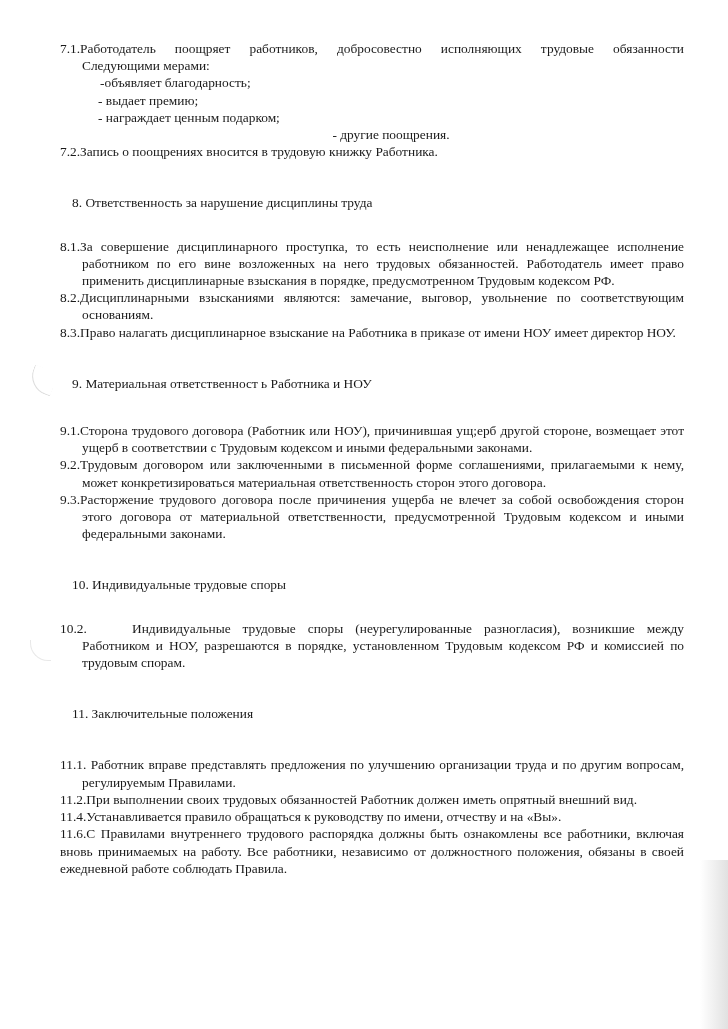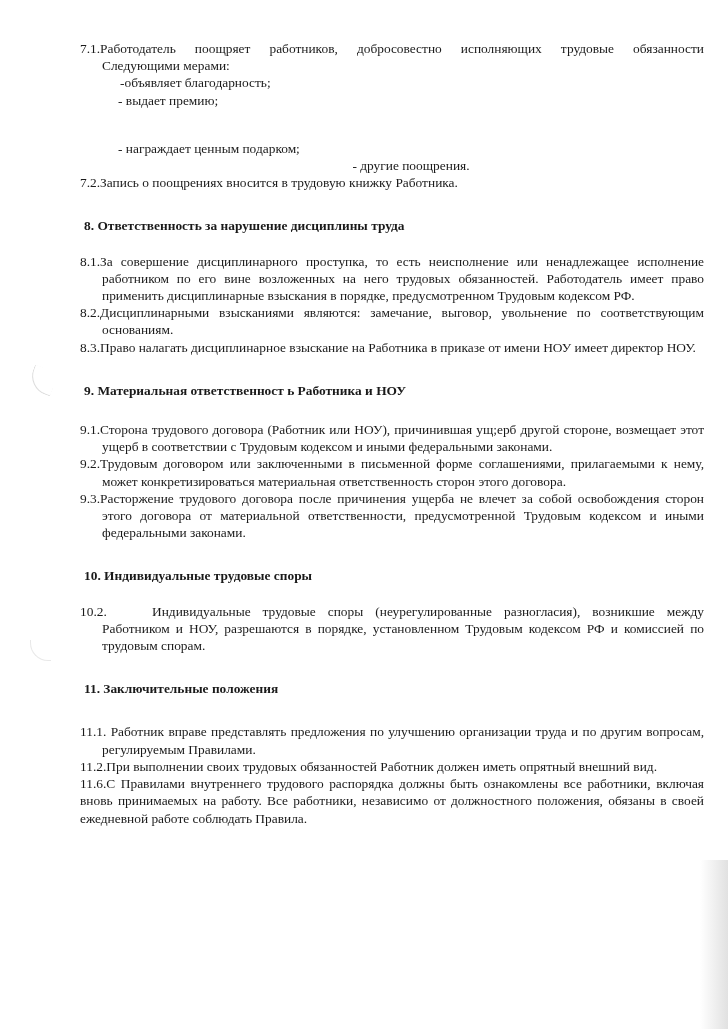--- a/index.html
+++ b/index.html
@@ -3,27 +3,27 @@
   <meta charset="utf-8">
   <style>
     html, body { margin: 0; padding: 0; }
     body {
       width: 728px; height: 1029px; position: relative; overflow: hidden;
       background: #ffffff;
       font-family: "Liberation Serif", "DejaVu Serif", serif;
       color: #1a1a1a;
     }
     .page {
-      position: absolute; left: 80px; top: 40px; width: 624px;
+      position: absolute; left: 60px; top: 40px; width: 624px;
       font-size: 13.4px; line-height: 17.2px;
     }
     .p { text-align: justify; margin: 0; }
     .hang { padding-left: 22px; text-indent: -22px; }
     .bullet { padding-left: 38px; margin: 0; }
-    .h { font-weight: bold; margin: 4px; }
+    .h { font-weight: normal; margin: 12px; }
     .gap-s { height: 14px; }
     .gap-m { height: 18px; }
     .gap-l { height: 22px; }
     .artifact-left {
       position: absolute; left: 30px; top: 368px; width: 24px; height: 24px;
       border-left: 1px solid #cfcfcf; border-bottom: 1px solid #cfcfcf;
       border-radius: 0 0 0 20px; transform: rotate(20deg); opacity: 0.7;
     }
     .artifact-left2 {
       position: absolute; left: 30px; top: 640px; width: 20px; height: 20px;
@@ -43,21 +43,21 @@
 <div class="artifact-left2"></div>
 <div class="shade-right"></div>
 
 <div class="page">
 
   <div>
     <p class="p" style="text-align:justify;text-align-last:justify;">7.1.Работодатель поощряет работников, добросовестно исполняющих трудовые обязанности</p>
     <p class="p" style="padding-left:22px;">Следующими мерами:</p>
     <p class="bullet" style="padding-left:40px;">-объявляет благодарность;</p>
     <p class="bullet" style="padding-left:38px;">-  выдает премию;</p>
-    <p class="bullet" style="padding-left:38px;margin-top:31px;">-  награждает ценным подарком;</p>
+    <p class="bullet" style="padding-left:38px;">-  награждает ценным подарком;</p>
     <p class="bullet" style="padding-left:38px;text-align:center;">-  другие поощрения.</p>
     <p class="p">7.2.Запись о поощрениях вносится в трудовую книжку Работника.</p>
   </div>
 
   <div class="gap-l"></div>
 
   <div>
     <p class="h">8.   Ответственность за нарушение дисциплины труда</p>
     <div class="gap-s"></div>
     <p class="p hang">8.1.За совершение дисциплинарного проступка, то есть неисполнение или ненадлежащее исполнение работником по его вине возложенных на него трудовых обязанностей. Работодатель имеет право применить дисциплинарные взыскания в порядке, предусмотренном Трудовым кодексом РФ.</p>
@@ -83,16 +83,17 @@
     <p class="p hang"><span class="num-wide" style="width:72px;">10.2.</span><span>Индивидуальные трудовые споры (неурегулированные разногласия), возникшие между Работником и НОУ, разрешаются в порядке, установленном Трудовым кодексом РФ и комиссией по трудовым спорам.</span></p>
   </div>
 
   <div class="gap-l"></div>
 
   <div>
     <p class="h">11. Заключительные положения</p>
     <div class="gap-l"></div>
     <p class="p hang">11.1. Работник вправе представлять предложения по улучшению организации труда и по другим вопросам, регулируемым Правилами.</p>
     <p class="p hang">11.2.При выполнении своих трудовых обязанностей Работник должен иметь опрятный внешний вид.</p>
+    <p class="p">11.4.Устанавливается правило обращаться к руководству по имени, отчеству и на «Вы».</p>
     <p class="p">11.6.С Правилами внутреннего трудового распорядка должны быть ознакомлены все работники, включая вновь принимаемых на работу. Все работники, независимо от должностного положения, обязаны в своей ежедневной работе соблюдать Правила.</p>
   </div>
 
 </div>
 
 </body></html>

